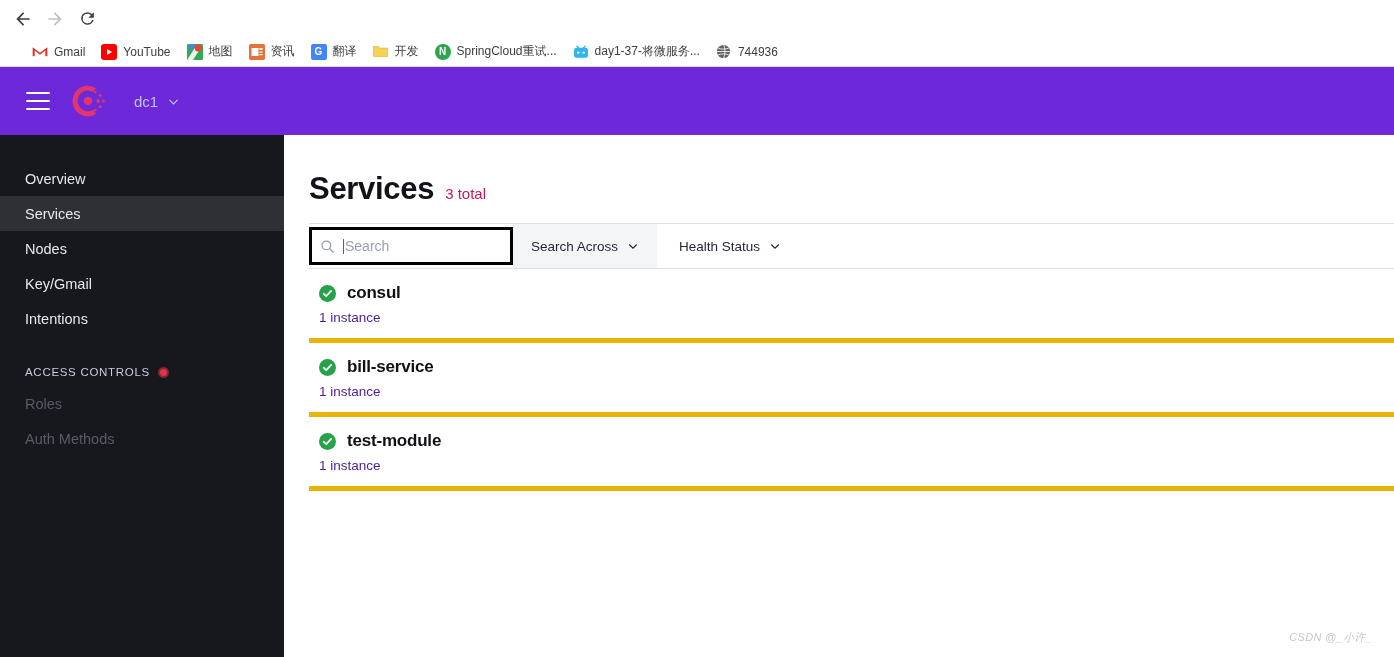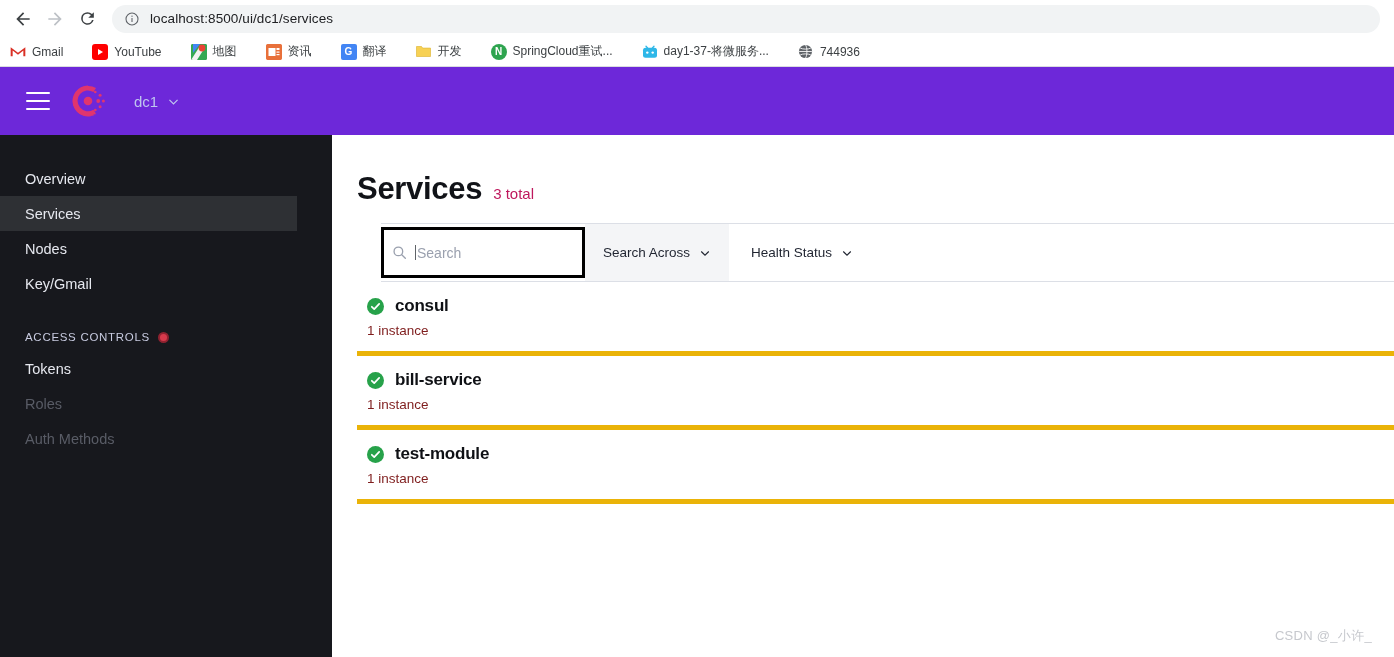--- a/index.html
+++ b/index.html
@@ -53,22 +53,22 @@
     color: #202124;
     letter-spacing: 0.1px;
     white-space: nowrap;
   }
 
   
   .bookmarks-row {
     height: 29px;
     display: flex;
     align-items: center;
-    padding: 0 2px;
-    gap: 13px;
+    padding: 0 24px;
+    gap: 0px;
   }
   .bookmark {
     display: flex;
     align-items: center;
     height: 24px;
     padding: 0 8px;
     border-radius: 4px;
     flex: 0 0 auto;
   }
   .bookmark .bm-ico {
@@ -107,21 +107,21 @@
   .dc-select {
     display: flex; align-items: center;
     color: #bfc5ef;
     font-size: 15px;
   }
   .dc-select .chev { margin-left: 9px; display: flex; }
 
   .body-row { display: flex; flex: 1 1 auto; min-height: 0; }
 
   .sidebar {
-    width: 332px;
+    width: 284px;
     background: #17181d;
     flex: 0 0 auto;
     padding-top: 26px;
   }
   .nav-item {
     height: 35px;
     display: flex;
     align-items: center;
     padding-left: 25px;
     color: #e6e8ef;
@@ -170,25 +170,24 @@
   }
   .page-total {
     font-size: 15px;
     color: #be185d;
     margin-left: 11px;
   }
 
   .filter-bar {
     border-top: 1px solid #dcdfe6;
     border-bottom: 1px solid #dcdfe6;
-    height: 59px;
+    height: 46px;
     display: flex;
     align-items: stretch;
     margin-right: 0;
-    margin-left: 24px;
   }
   .search-wrap {
     width: 204px;
     display: flex;
     align-items: center;
     border: 3px solid #000000;
     background: #ffffff;
     padding: 0 8px;
     margin: 3px 0;
     flex: 0 0 auto;
@@ -230,31 +229,32 @@
     flex: 0 0 auto;
   }
   .svc-name {
     font-size: 17px;
     font-weight: bold;
     color: #0f1115;
     letter-spacing: -0.2px;
   }
   .svc-sub {
     font-size: 13.5px;
-    color: #7f1d1d;
+    color: #4c1d95;
     margin-top: 7px;
     padding-left: 0px;
   }
   .watermark {
     position: absolute;
     right: 22px;
     bottom: 13px;
-    font-size: 13px;
+    font-size: 11px;
     color: #c6c8cd;
     letter-spacing: 0.3px;
+    font-style: italic;
   }
 </style>
 </head>
 <body>
 
 <div class="browser-chrome">
 
   <div class="toolbar-row">
     <div class="nav-btn">
       <span>
@@ -271,30 +271,20 @@
       </span>
     </div>
     <div class="nav-btn">
       <span>
         <svg width="19" height="19" viewBox="0 0 24 24">
           <path d="M17.65 6.35A7.96 7.96 0 0 0 12 4a8 8 0 1 0 7.73 10h-2.08A6 6 0 1 1 12 6c1.66 0 3.14.69 4.22 1.78L13 11h7V4z" fill="#3c4043"></path>
         </svg>
       </span>
     </div>
 
-    <div class="omnibox">
-      <span class="info-ic">
-        <svg width="16" height="16" viewBox="0 0 24 24">
-          <circle cx="12" cy="12" r="9" fill="none" stroke="#5f6368" stroke-width="1.6"></circle>
-          <rect x="11.2" y="10.5" width="1.6" height="6" fill="#5f6368"></rect>
-          <circle cx="12" cy="7.8" r="1" fill="#5f6368"></circle>
-        </svg>
-      </span>
-      <span class="url-text">localhost:8500/ui/dc1/services</span>
-    </div>
   </div>
 
   <div class="bookmarks-row">
     <div class="bookmark">
       <span class="bm-ico" style="background:#ffffff">
         <svg width="16" height="13" viewBox="0 0 24 18">
             <path d="M1 2.5 12 11 23 2.5V16h-3V7.5L12 14 4 7.5V16H1z" fill="#d93025"></path>
           </svg>
       </span>
       <span class="bm-label">Gmail</span>
@@ -408,29 +398,29 @@
       </div>
       <div class="nav-item active">
         <span>Services</span>
       </div>
       <div class="nav-item">
         <span>Nodes</span>
       </div>
       <div class="nav-item">
         <span>Key/Gmail</span>
       </div>
+      <div class="nav-item">
+        <span>Intentions</span>
+      </div>
 
       <div class="nav-section">
         <span>ACCESS CONTROLS</span>
         <span class="acl-dot"></span>
       </div>
 
-      <div class="nav-item">
-        <span>Tokens</span>
-      </div>
       <div class="nav-item disabled">
         <span>Roles</span>
       </div>
       <div class="nav-item disabled">
         <span>Auth Methods</span>
       </div>
     </div>
 
     <div class="main">
 

